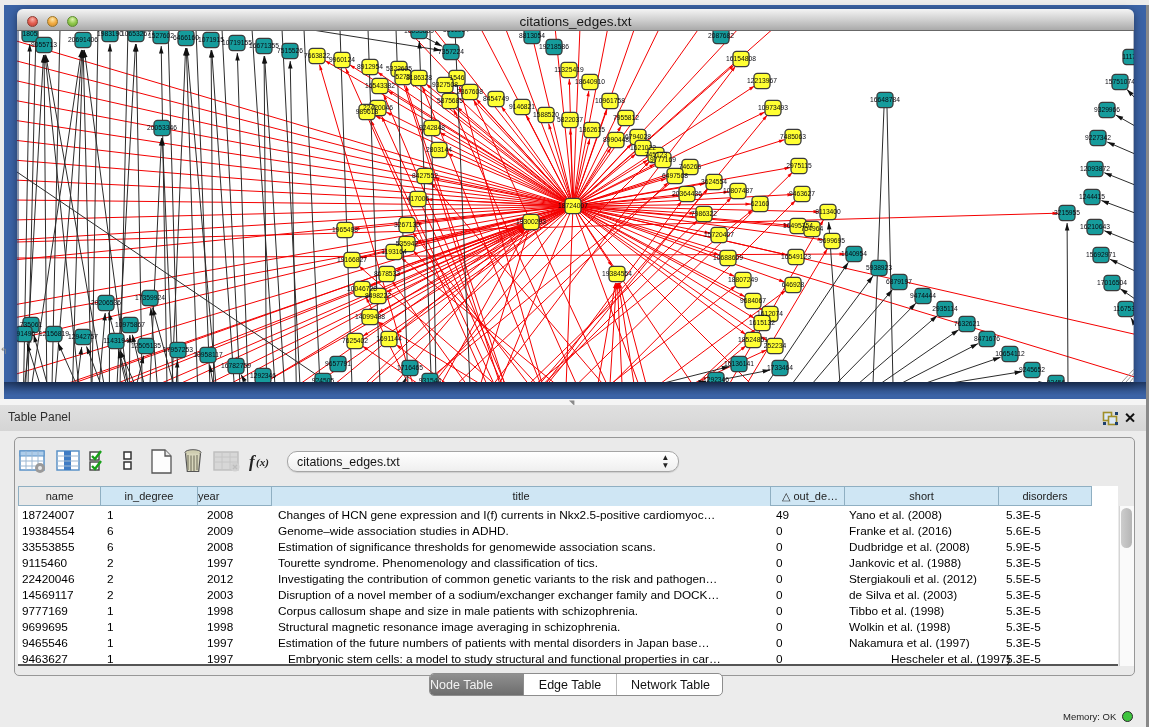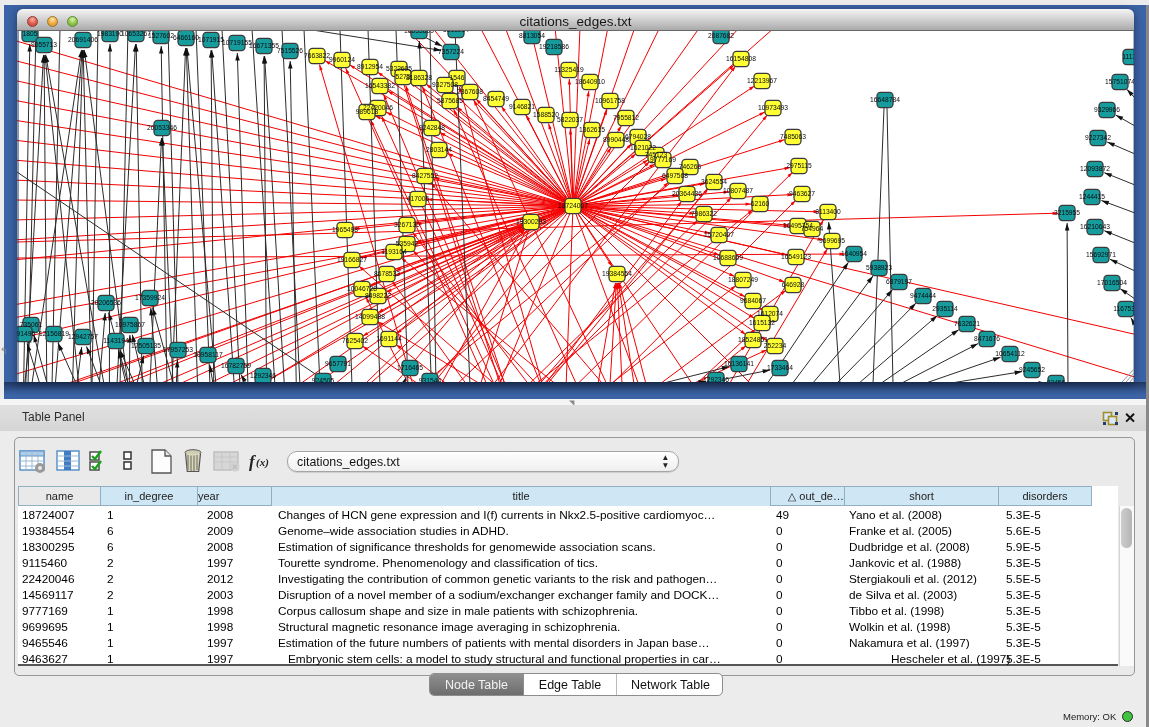--- a/index.html
+++ b/index.html
@@ -754,21 +754,21 @@
 <div class="abs" style="left:17px;top:31px;width:2px;height:351px;background:rgba(25,45,90,0.5)"></div>
 <div class="abs" style="left:1132.5px;top:31px;width:1.5px;height:351px;background:rgba(25,45,90,0.35)"></div>
 
 <div class="abs" style="left:4px;top:382px;width:1142px;height:17px;background:linear-gradient(rgba(8,18,38,0.55),rgba(8,18,38,0.12) 55%,rgba(8,18,38,0) 80%)"></div>
 <div class="abs" style="left:0px;top:346px;width:6px;height:10px;color:#8a8a8a;font-size:9px">↰</div>
 
 <div class="abs" style="left:0;top:399px;width:1146px;height:328px;background:#ececec"></div>
 <div class="abs" style="left:0;top:399px;width:1146px;height:6px;background:#f5f5f5"></div>
 <div class="abs" style="left:569px;top:400px;width:10px;height:5px;color:#8a8a8a;font-size:7px;line-height:5px">◥</div>
 <div class="abs" style="left:0;top:405px;width:1146px;height:26px;background:linear-gradient(#e0e0e0,#d5d5d5)"></div>
-<div class="abs" style="left:22px;top:410px;font-size:12px;color:#2e2e2e">Table Panel</div>
+<div class="abs" style="left:8px;top:410px;font-size:12px;color:#2e2e2e">Table Panel</div>
 
 <svg class="abs" style="left:1102px;top:410px" width="18" height="17" viewBox="0 0 18 17">
 <rect x="1.5" y="2.5" width="8" height="8" fill="#dce8f6" stroke="#a08f28" stroke-width="1.6"></rect>
 <rect x="6.5" y="6.5" width="8" height="8" fill="#dce8f6" stroke="#a08f28" stroke-width="1.6"></rect>
 <rect x="13" y="2" width="3" height="3" fill="#1c3f6e"></rect>
     <rect x="1" y="12" width="3" height="3" fill="#1c3f6e"></rect>
     <rect x="13" y="12" width="3" height="3" fill="#1c3f6e"></rect>
 </svg>
 <div class="abs" style="left:1124px;top:409.5px;font-size:14.5px;font-weight:bold;color:#111">✕</div>
 
@@ -828,46 +828,46 @@
 
 <div class="abs" style="left:287px;top:451px;width:392px;height:21px;background:linear-gradient(#ffffff,#efefef);border:1px solid #a5a5a5;border-radius:10px;box-shadow:0 1px 1px rgba(0,0,0,0.12)"></div>
 <div class="abs" style="left:297px;top:454.5px;font-size:12.4px;color:#151515">citations_edges.txt</div>
 <div class="abs" style="left:663px;top:452.5px;font-size:9.5px;color:#222;line-height:8.5px">▴<br>▾</div>
 
 <div class="abs" style="left:18px;top:486px;width:1100px;height:20px;background:#fff"></div>
 <div class="abs hc" style="left:18px;top:486px;width:83px;height:20px;background:#e9e9e9;border:1px solid #8fafc2;text-align:center;font-size:11px;color:#222;line-height:19px">name</div>
 <div class="abs hc" style="left:101px;top:486px;width:97px;height:20px;background:#cfe6f4;border:1px solid #8fafc2;border-left:none;text-align:center;font-size:11px;color:#222;line-height:19px">in_degree</div>
 <div class="abs hc" style="left:198px;top:486px;width:74px;height:20px;background:#cfe6f4;border:1px solid #8fafc2;border-left:none;font-size:11px;color:#222;line-height:19px">year</div>
 <div class="abs hc" style="left:272px;top:486px;width:499px;height:30px;background:#cfe6f4;border:1px solid #8fafc2;border-left:none;text-align:center;font-size:11px;color:#222;line-height:19px">title</div>
-<div class="abs hc" style="left:771px;top:486px;width:74px;height:20px;background:#cfe6f4;border:1px solid #8fafc2;border-left:none;text-align:right;font-size:11px;color:#222;line-height:19px;padding-left:5px">△ out_de…</div>
+<div class="abs hc" style="left:771px;top:486px;width:74px;height:20px;background:#cfe6f4;border:1px solid #8fafc2;border-left:none;text-align:center;font-size:11px;color:#222;line-height:19px;padding-left:5px">△ out_de…</div>
 <div class="abs hc" style="left:845px;top:486px;width:154px;height:20px;background:#cfe6f4;border:1px solid #8fafc2;border-left:none;text-align:center;font-size:11px;color:#222;line-height:19px">short</div>
 <div class="abs hc" style="left:999px;top:486px;width:93px;height:20px;background:#cfe6f4;border:1px solid #8fafc2;border-left:none;text-align:center;font-size:11px;color:#222;line-height:19px">disorders</div>
 
 <div class="abs" style="left:18px;top:506px;width:1100px;height:160px;background:#fff;border-bottom:2px solid #555"></div>
 <style>.trow{position:absolute;height:16px;font-size:11.8px;color:#000;white-space:nowrap}.trow span{position:absolute;top:1px;overflow:hidden}.trow span:nth-child(4){max-width:492px}</style>
 <div class="trow" style="top:507px">
 <span style="left:22px">18724007</span>
     <span style="left:107px">1</span>
     <span style="left:207px">2008</span>
     <span style="left:278px">Changes of HCN gene expression and I(f) currents in Nkx2.5-positive cardiomyoc…</span>
     <span style="left:776px">49</span>
     <span style="left:849px">Yano et al. (2008)</span>
     <span style="left:1006px">5.3E-5</span>
   </div>
 <div class="trow" style="top:523px">
 <span style="left:22px">19384554</span>
     <span style="left:107px">6</span>
     <span style="left:207px">2009</span>
     <span style="left:278px">Genome–wide association studies in ADHD.</span>
     <span style="left:776px">0</span>
-    <span style="left:849px">Franke et al. (2005)</span>
+    <span style="left:849px">Franke et al. (2016)</span>
     <span style="left:1006px">5.6E-5</span>
   </div>
 <div class="trow" style="top:539px">
-<span style="left:22px">18300295</span>
+<span style="left:22px">33553855</span>
     <span style="left:107px">6</span>
     <span style="left:207px">2008</span>
     <span style="left:278px">Estimation of significance thresholds for genomewide association scans.</span>
     <span style="left:776px">0</span>
     <span style="left:849px">Dudbridge et al. (2008)</span>
     <span style="left:1006px">5.9E-5</span>
   </div>
 <div class="trow" style="top:555px">
 <span style="left:22px">9115460</span>
     <span style="left:107px">2</span>
@@ -929,21 +929,21 @@
     <span style="left:288px">Embryonic stem cells: a model to study structural and functional properties in car…</span>
     <span style="left:776px">0</span>
     <span style="left:891px">Hescheler et al. (1997)</span>
     <span style="left:1006px">5.3E-5</span>
   </div>
 
 <div class="abs" style="left:1119px;top:506px;width:15px;height:160px;background:#fafafa;border-left:1px solid #d5d5d5"></div>
 <div class="abs" style="left:1121px;top:508px;width:11px;height:40px;background:linear-gradient(90deg,#cdcdcd,#b5b5b5);border-radius:6px"></div>
 
 <div class="abs" style="left:429px;top:673px;width:294px;height:23px;background:#fff;border:1px solid #8d8d8d;border-radius:5px;overflow:hidden">
-<div style="position:absolute;left:0;top:0;width:94px;height:23px;background:linear-gradient(#8f8f8f,#6a6a6a);color:#f2f2f2;text-align:center;font-size:12.5px;line-height:22px;border-right:1px solid #8d8d8d">Node Table</div>
+<div style="position:absolute;left:0;top:0;width:94px;height:23px;background:linear-gradient(#8f8f8f,#6a6a6a);color:#f2f2f2;font-size:12.5px;line-height:22px;border-right:1px solid #8d8d8d">Node Table</div>
 <div style="position:absolute;left:94px;top:0;width:93px;height:23px;color:#111;text-align:center;font-size:12.5px;line-height:22px;border-right:1px solid #bbb">Edge Table</div>
 <div style="position:absolute;left:187px;top:0;width:107px;height:23px;color:#111;text-align:center;font-size:12.5px;line-height:22px">Network Table</div>
 </div>
 
 <div class="abs" style="left:1063px;top:711px;font-size:9.5px;color:#222">Memory: OK</div>
 <div class="abs" style="left:1122px;top:711px;width:11px;height:11px;border-radius:50%;background:#3ec43e;border:1px solid #2a2a2a"></div>
 
 <svg class="abs" style="left:1120px;top:366px" width="14" height="16" viewBox="0 0 14 16">
 <path d="M2 16L14 3 M6 16L14 7 M10 16L14 11" stroke="#9a9a9a" stroke-width="1" fill="none"></path>
 </svg>

